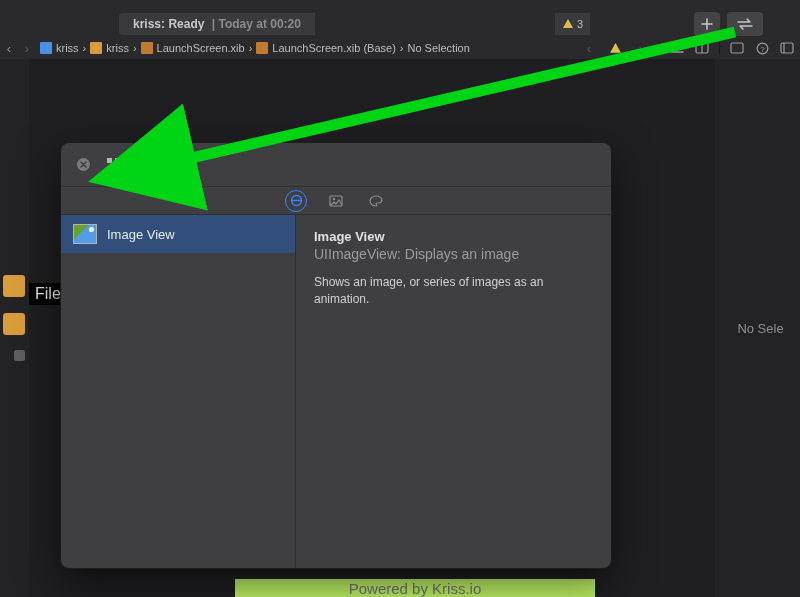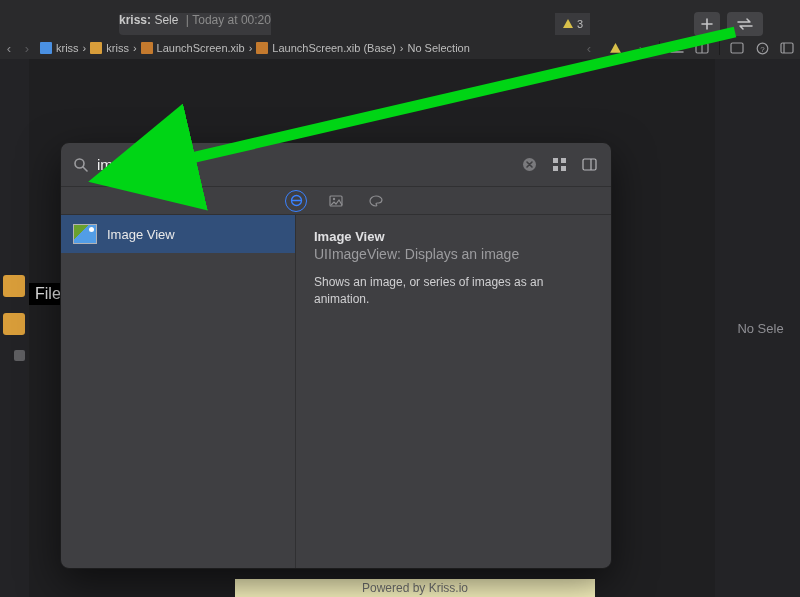--- a/index.html
+++ b/index.html
@@ -1,40 +1,40 @@
 <!DOCTYPE html>
 <html><head>
   <meta charset="utf-8">
   <style>
     * { margin:0; padding:0; box-sizing:border-box; font-family:-apple-system,BlinkMacSystemFont,"Helvetica Neue",sans-serif; }
     body { width:800px; height:597px; background:#2a2a2c; overflow:hidden; position:relative; color:#f0f0f0; }
     svg { display:block; }
 
     
     .title-bar { position:absolute; top:13px; left:0; right:0; height:22px; }
-    .title-pill { position:absolute; left:119px; top:0; height:22px; display:flex; align-items:flex-start; background:#3a3a3d; border-radius:4px 0 0 4px; padding:0 0; font-size:12px; color:#c9c9c9; }
+    .title-pill { position:absolute; left:119px; top:0; height:22px; display:flex; align-items:center; background:#3a3a3d; border-radius:4px 0 0 4px; padding:0 14px; font-size:12px; color:#c9c9c9;font-weight:bold; }
     .title-pill .dim { color:#8b8b8b; margin-left:4px; }
     .warn-pill { position:absolute; left:555px; top:0; height:22px; width:35px; display:flex; align-items:center; justify-content:center; background:#3a3a3d; gap:3px; font-size:11px; color:#bdbdbd; }
     .tb-btn { position:absolute; top:-1px; width:26px; height:24px; background:#444447; border-radius:4px; display:flex; align-items:center; justify-content:center; }
 
     
     .crumb-bar { position:absolute; top:37px; left:0; right:0; height:22px; display:flex; align-items:center; font-size:11px; color:#bdbdbd; }
     .nav-arr { width:18px; text-align:center; color:#8f8f92; font-size:13px; }
     .crumb { display:flex; align-items:flex-start; gap:4px; padding:0 4px; }
     .crumb .swift-ico { width:12px; height:12px; background:#4a90e2; border-radius:1px; display:inline-block; }
     .crumb .fold-ico { width:12px; height:12px; background:#d89d3a; border-radius:1px; display:inline-block; }
     .crumb-right { position:absolute; right:0; top:37px; height:22px; display:flex; align-items:center; gap:9px; padding-right:5px; }
     .crumb-right .ico { width:16px; height:16px; display:flex; align-items:center; justify-content:center; }
     .crumb-right .sep { width:1px; height:14px; background:#1c1c1d; }
 
     
     .editor { position:absolute; top:59px; left:29px; right:85px; bottom:0; background:#1f1f21; }
     .left-rail { position:absolute; left:0; top:59px; width:29px; bottom:0; background:#232326; }
     .right-pane { position:absolute; right:0; top:59px; width:85px; bottom:0; background:#232326; display:flex; align-items:center; justify-content:center; color:#8e8e93; font-size:13px; padding: 0 6px 0 12px; overflow:hidden; white-space:nowrap;}
-    .footer-strip { position:absolute; bottom:0; left:235px; width:360px; height:18px; background:#fef9c3; color:#737373; font-size:12px; display:flex; align-items:center; justify-content:center;}
+    .footer-strip { position:absolute; bottom:0; left:235px; width:360px; height:18px; background:#bef264; color:#737373; font-size:15px; display:flex; align-items:center; justify-content:center;}
 
     
     .lb { position:absolute; left:3px; width:22px; height:22px; border-radius:3px; background:#d89d3a; display:flex; align-items:center; justify-content:center; }
     .lb1 { top:275px; }
     .lb2 { top:313px; }
     .lb3 { position:absolute; top:350px; left:14px; width:11px; height:11px; border-radius:2px; background:#5e5e61;}
     .file-tag { position:absolute; top:283px; left:29px; background:#000; color:#e6e6e6; font-size:16px; padding:2px 6px; border-top-right-radius:4px; border-bottom-right-radius:4px; }
 
     
     .pop { position:absolute; top:142px; left:60px; width:552px; height:427px; background:#3f3f42; border-radius:9px; box-shadow:0 14px 40px rgba(0,0,0,.55); overflow:hidden; display:flex; flex-direction:column; border:1px solid #1c1c1d;}
@@ -59,21 +59,21 @@
     .res-det p { font-size:12px; color:#d0d0d2; line-height:1.4;}
 
     
     .arrow-svg { position:absolute; left:0; top:0; pointer-events:none; z-index:40;}
   </style>
 </head>
 <body>
 
 <div class="title-bar">
   <div class="title-pill">
-    <b>kriss:</b>&nbsp;<span>Sele</span>
+    <b>kriss:</b>&nbsp;<span>Ready</span>
     <span class="dim">&nbsp;|&nbsp;<span>Today at 00:20</span></span>
   </div>
   <div class="warn-pill">
     <svg width="12" height="12" viewBox="0 0 12 12">
         <path d="M6 1 L11 10 H1 Z" fill="#d8c04a"></path>
       </svg>
     <span>3</span>
   </div>
   <div class="tb-btn" style="left:694px">
     <svg width="12" height="12" viewBox="0 0 12 12">
@@ -163,29 +163,20 @@
     <span>Powered by Kriss.io</span>
   </div>
 
 <div class="lb lb1"></div>
 <div class="lb lb2"></div>
 <div class="lb3"></div>
 <div class="file-tag">File'</div>
 
 <div class="pop">
   <div class="pop-head">
-    <div class="search-wrap">
-      <span class="search-ico">
-        <svg width="16" height="16" viewBox="0 0 16 16">
-            <circle cx="6.5" cy="6.5" r="4.5" stroke="#9c9c9f" stroke-width="1.6" fill="none"></circle>
-            <line x1="10" y1="10" x2="14" y2="14" stroke="#9c9c9f" stroke-width="1.6" stroke-linecap="round"></line>
-          </svg>
-      </span>
-      <input class="search-input" autofocus="" value="image" placeholder="Objects" style="">
-    </div>
     <span class="clear-btn">
       <svg width="15" height="15" viewBox="0 0 15 15">
           <circle cx="7.5" cy="7.5" r="6.5" fill="#7a7a7d"></circle>
           <path d="M5 5l5 5M10 5l-5 5" stroke="#3f3f42" stroke-width="1.6" stroke-linecap="round"></path>
         </svg>
     </span>
     <span class="grid-btn">
       <svg width="15" height="15" viewBox="0 0 15 15">
           <rect x="1" y="1" width="5" height="5" fill="#b6b6b9"></rect>
           <rect x="9" y="1" width="5" height="5" fill="#b6b6b9"></rect>

